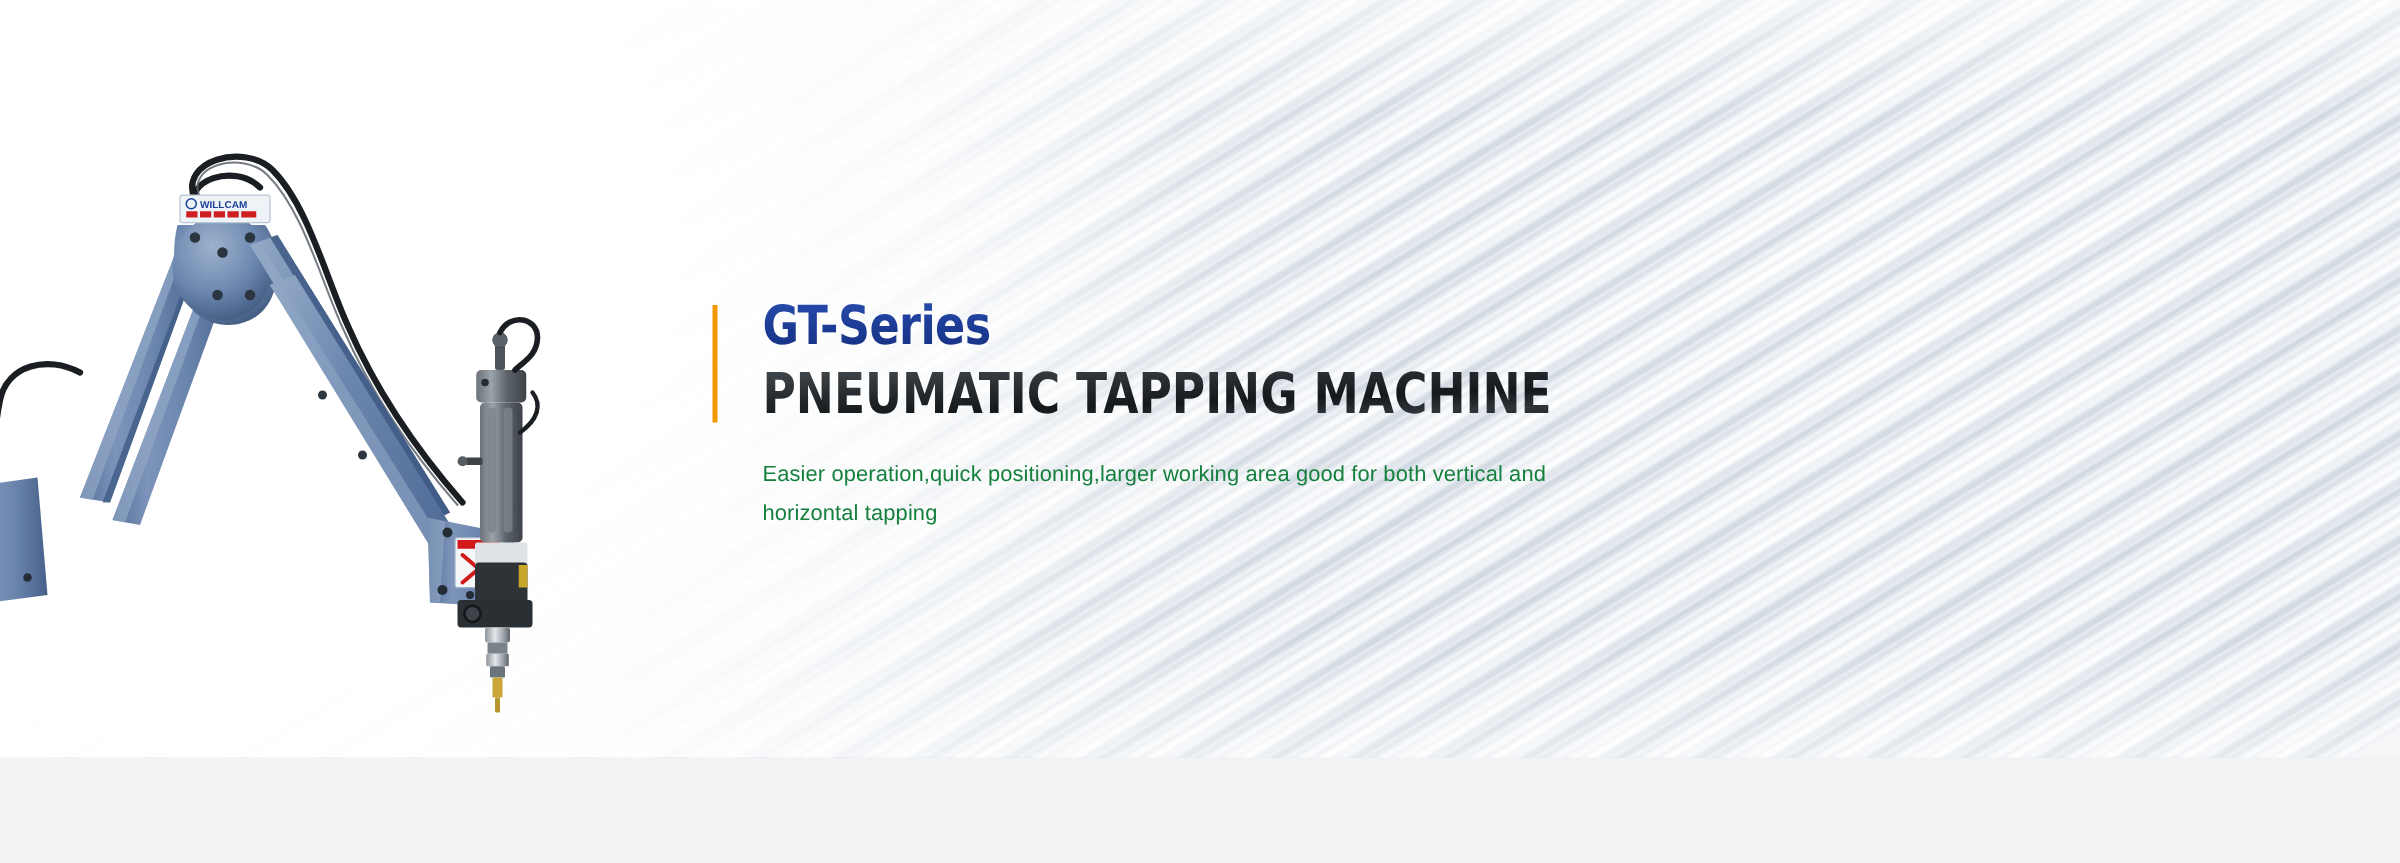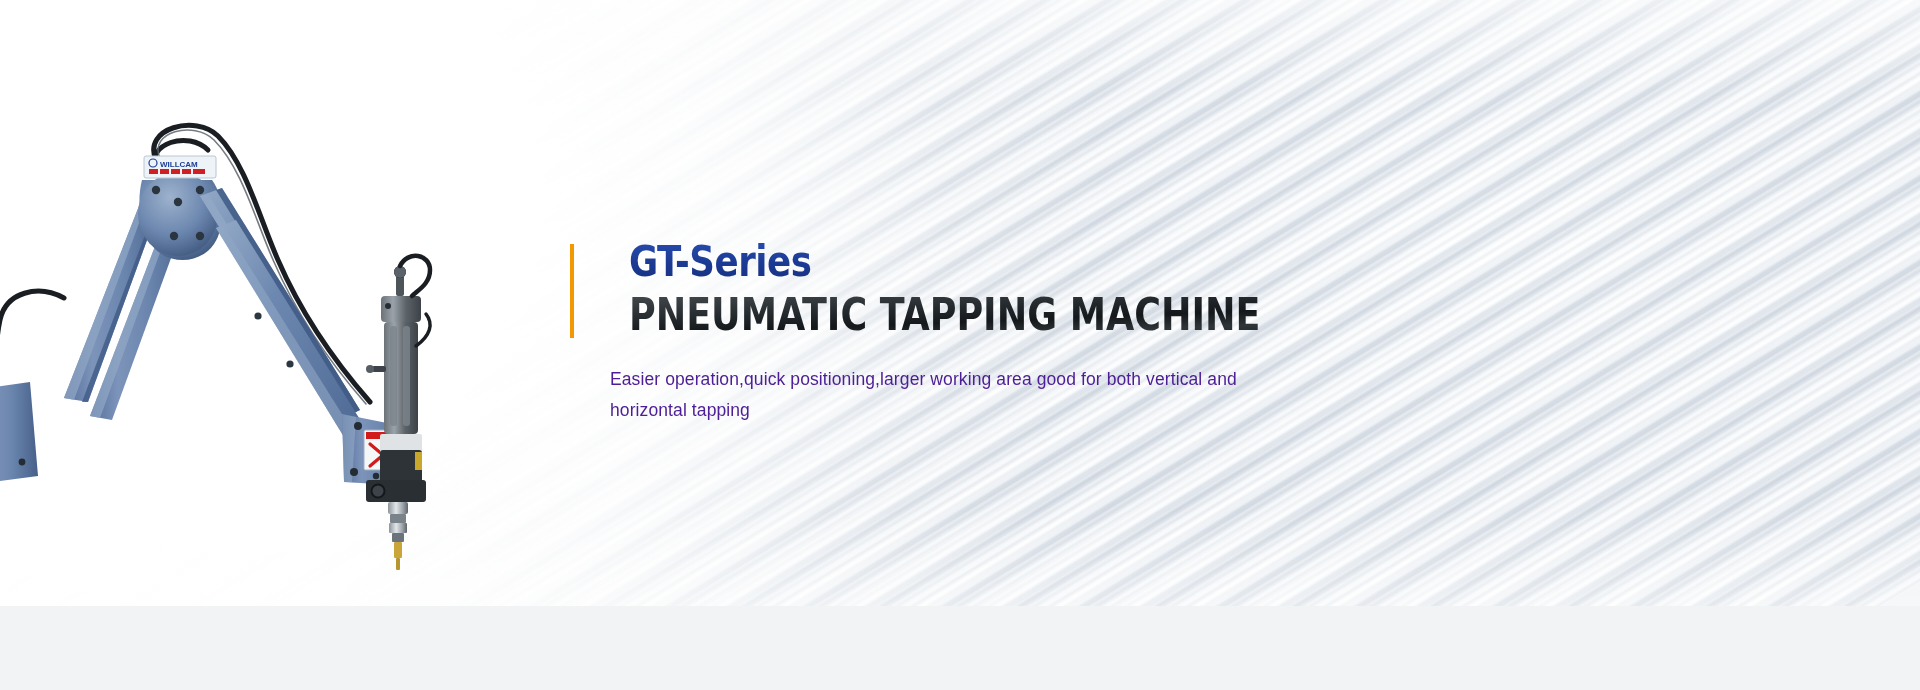--- a/index.html
+++ b/index.html
@@ -64,21 +64,21 @@
   }
 
   
   .content{
     position:absolute;left:570px;top:236px;width:760px;
   }
   .accent-bar{
     position:absolute;left:0;top:8px;width:4px;height:94px;
     background:#f39800;
   }
-  .titles{padding-left:59px;}
+  .titles{padding-left:40px;}
   .title-main{
     font-family:"DejaVu Sans Condensed","Liberation Sans Narrow","Liberation Sans", sans-serif;
     font-size:43px;line-height:50px;font-weight:bold;
     letter-spacing:-0.5px;
     color:#1e3f9c;
     background:linear-gradient(180deg,#2a4fb2 0%,#1b3a93 55%,#16307f 100%);
     -webkit-background-clip:text;background-clip:text;
     -webkit-text-fill-color:transparent;
     transform:scaleX(0.92);transform-origin:left center;
     white-space:nowrap;
@@ -93,21 +93,21 @@
     background:linear-gradient(178deg,#4c5358 0%,#3a4044 18%,#23282c 42%,#14181b 60%,#2e3438 78%,#1b2023 100%);
     -webkit-background-clip:text;background-clip:text;
     -webkit-text-fill-color:transparent;
     transform:scaleX(0.90);transform-origin:left center;
     white-space:nowrap;
   }
   .desc{
     margin-top:22px;padding-left:40px;
     width:700px;
     font-size:17.5px;line-height:31px;
-    color:#4c1d95;
+    color:#15803d;
     letter-spacing:0.1px;
   }
 
   
   .machine{
     position:absolute;left:-40px;top:84px;width:560px;height:500px;
   }
   .machine svg{display:block;width:100%;height:100%;}
 </style>
 </head>

